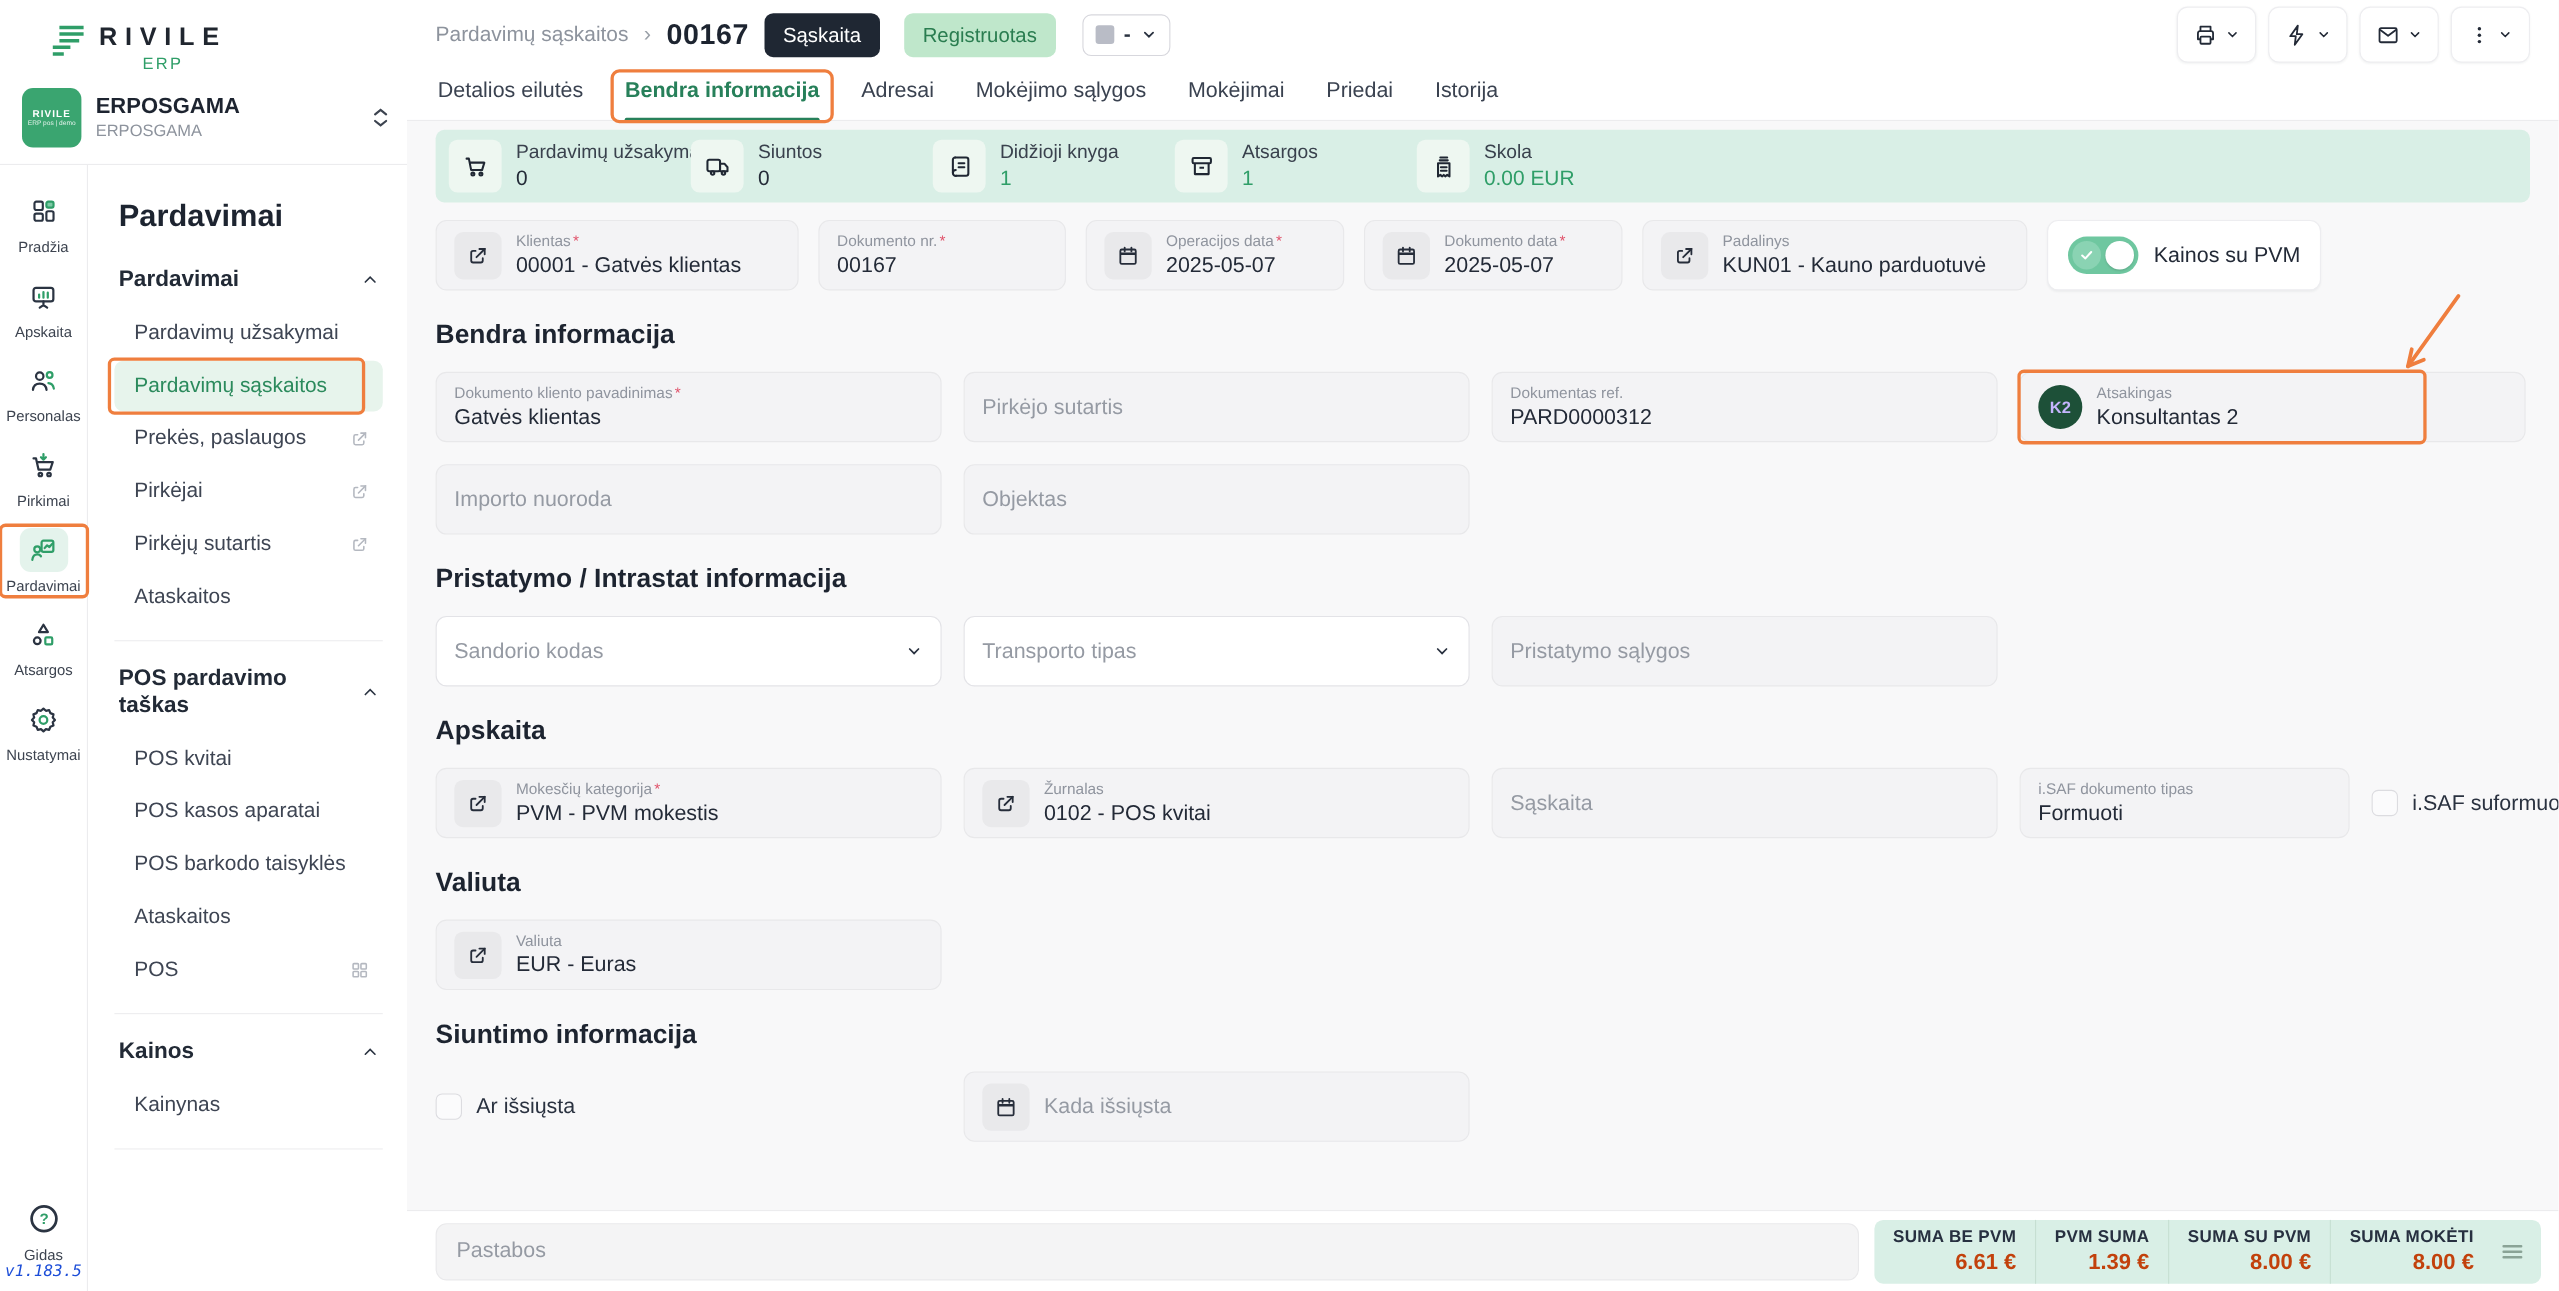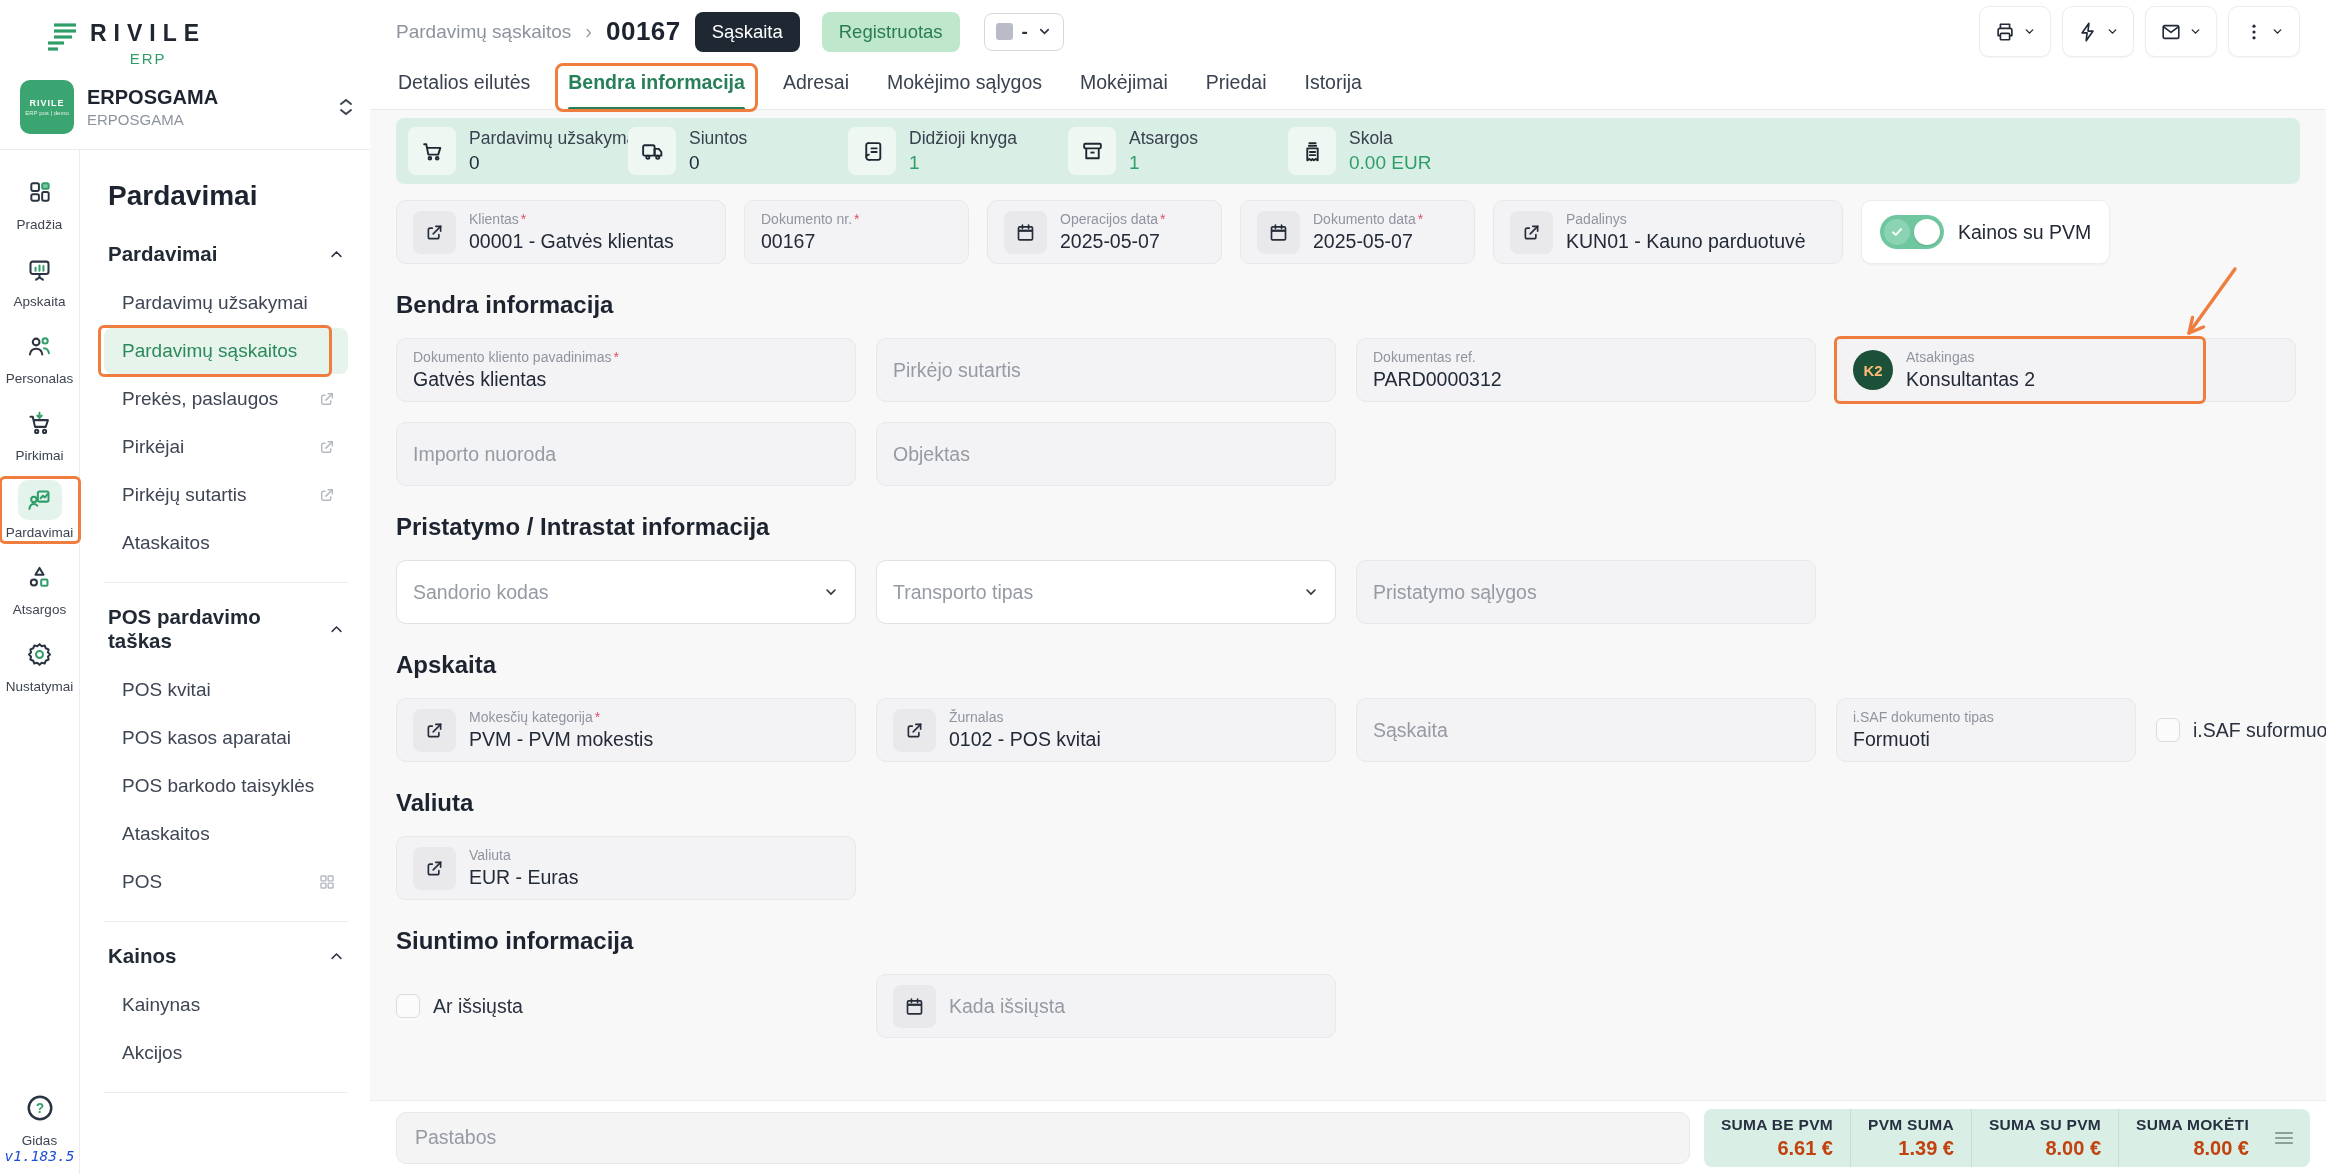--- a/index.html
+++ b/index.html
@@ -71,21 +71,21 @@
   .quickrow { margin-top:16px; }
 
   .field { position:relative; display:flex; align-items:center; gap:13px; background:#f3f3f5; border:1px solid #e8e8ea; border-radius:10px; height:64px; padding:0 16px; cursor:pointer; }
   .field.white { background:#fff; border-color:#e3e3e7; }
   .tile { width:43px; height:43px; flex:0 0 43px; border-radius:8px; background:#e9e9eb; display:flex; align-items:center; justify-content:center; color:#262d3a; }
   .f-lab { font-size:14px; color:#8f949e; white-space:nowrap; }
   .req { color:#e0526a; margin-left:2px; }
   .f-val { font-size:19.5px; color:#232a37; margin-top:3px; white-space:nowrap; }
   .ph { font-size:19.5px; color:#959aa3; white-space:nowrap; }
   .chev-end { margin-left:auto; color:#2a3240; }
-  .avatar { width:40px; height:40px; flex:0 0 40px; border-radius:50%; background:#1d5038; color:#fdba74; display:flex; align-items:center; justify-content:center; font-size:15px; font-weight:bold; }
+  .avatar { width:40px; height:40px; flex:0 0 40px; border-radius:50%; background:#1d5038; color:#c4b5fd; display:flex; align-items:center; justify-content:center; font-size:15px; font-weight:bold; }
 
   .toggle-card { display:flex; align-items:center; gap:14px; background:#fff; border:1px solid #ededf0; box-shadow:0 1px 2px rgba(20,30,40,.05); border-radius:10px; height:64px; padding:0 18px; cursor:pointer; }
   .pill { position:relative; width:64px; height:34px; border-radius:17px; background:#6fc7a0; }
   .pill .chk { position:absolute; left:4px; top:4px; width:26px; height:26px; border-radius:50%; background:#8ad3b3; display:flex; align-items:center; justify-content:center; color:#fff; }
   .pill .knob { position:absolute; right:4px; top:4px; width:26px; height:26px; border-radius:50%; background:#fff; box-shadow:0 1px 2px rgba(0,0,0,.15); }
   .toggle-lab { font-size:19.5px; color:#232a37; }
 
   .section { margin-top:27px; }
   .sec-title { font-size:24px; font-weight:bold; color:#1d2430; margin-bottom:19px; }
   .grid-row { display:flex; gap:20px; align-items:center; }
@@ -375,25 +375,20 @@
                   <svg width="15" height="15" viewBox="0 0 24 24" fill="none" stroke="#2b3442" stroke-width="2.4" stroke-linecap="round">
                     <path d="M5 15l7-7 7 7"></path>
                   </svg>
                 </span>
               </div>
               <div>
 
               <div class="menu-item">
 
                     <span>Kainynas</span>
-
-                  </div>
-                <div class="menu-item">
-
-                    <span>Akcijos</span>
 
                   </div>
               </div>
               <div class="group-sep"></div>
             </div>
           </div>
       </div>
     </div>
   </div>
 

